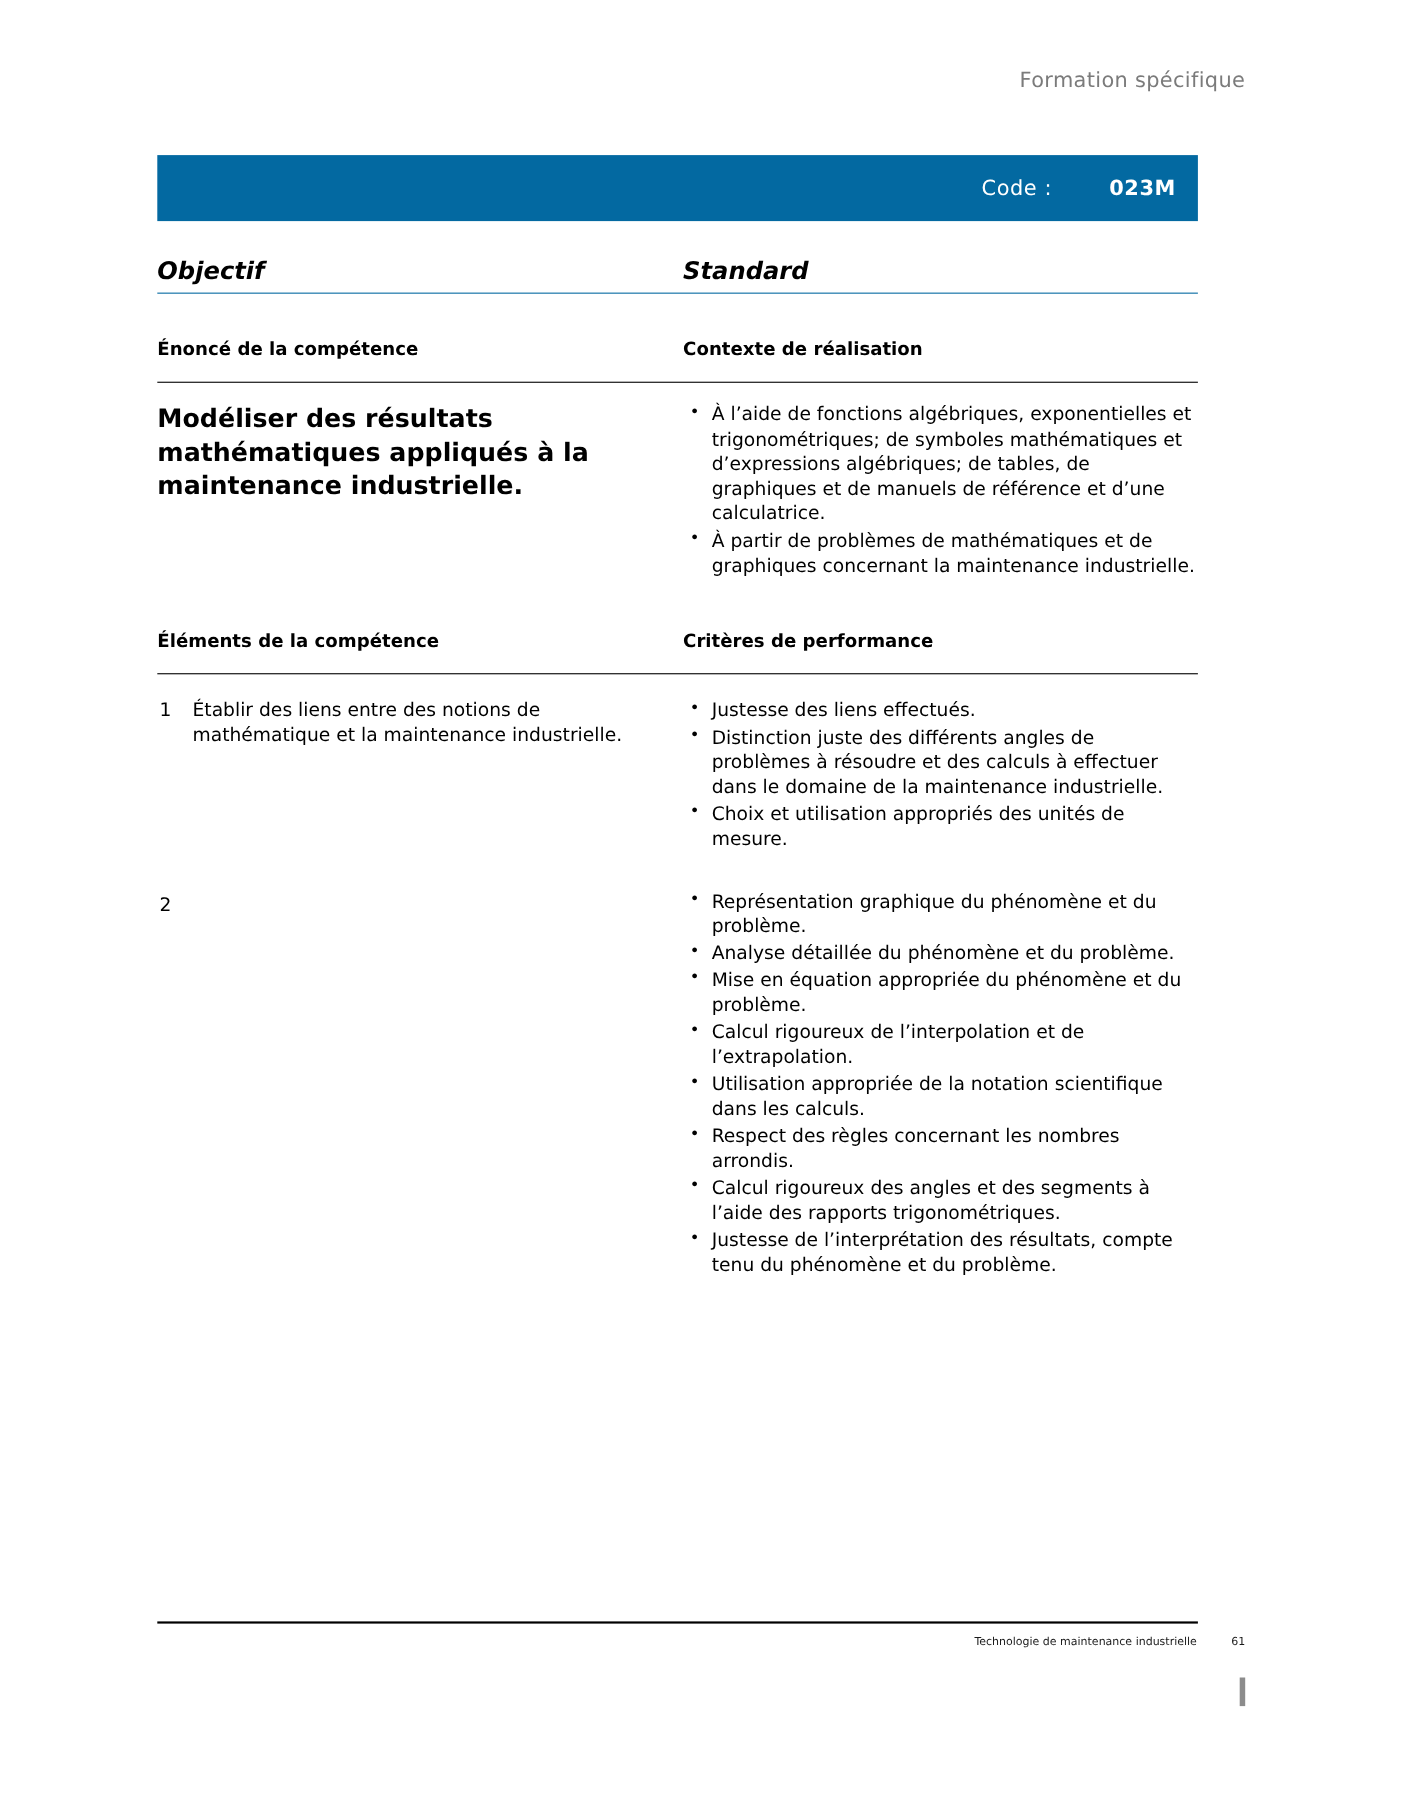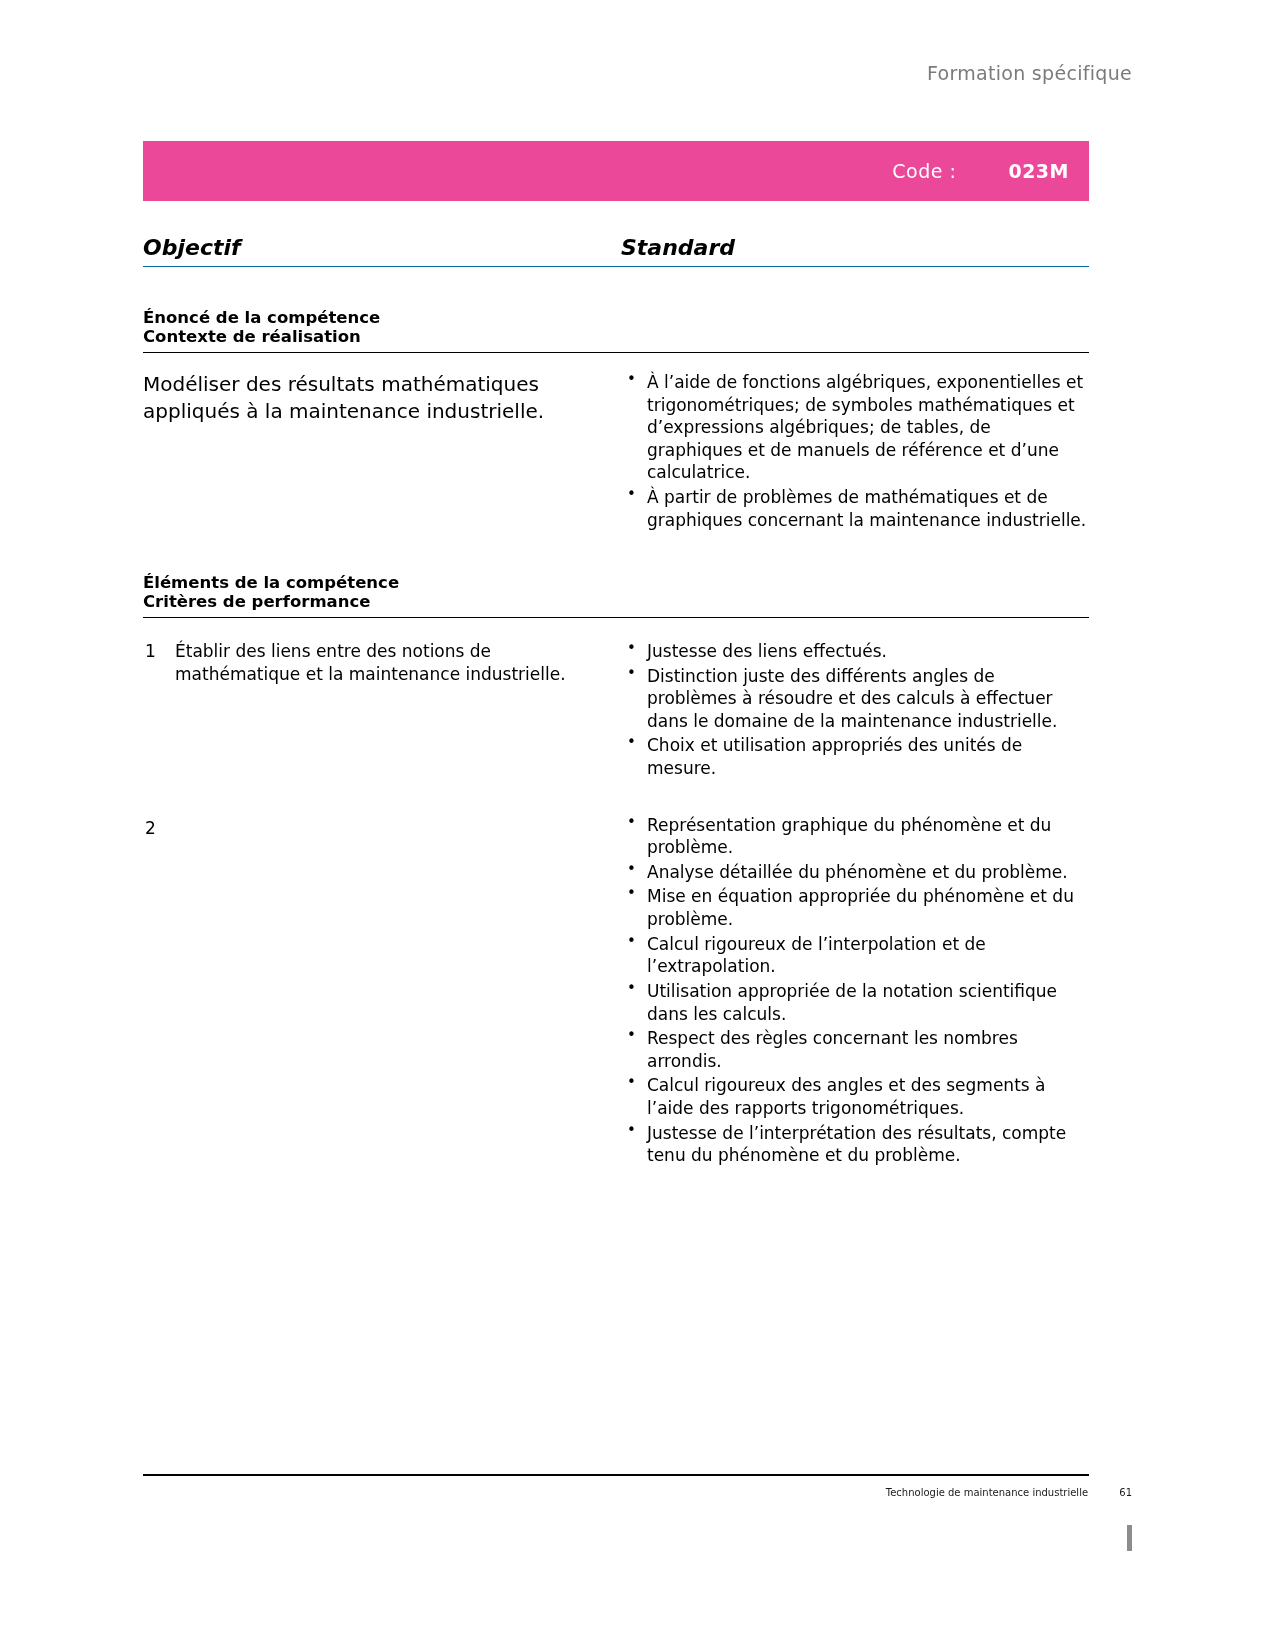--- a/index.html
+++ b/index.html
@@ -30,21 +30,21 @@
     letter-spacing: 0.3px;
   }
 
   
   .code-bar {
     position: absolute;
     left: 143px;
     top: 141px;
     width: 946px;
     height: 60px;
-    background: #ec4899;
+    background: #0369a1;
     color: #ffffff;
     display: flex;
     align-items: center;
     justify-content: flex-end;
     box-sizing: border-box;
     padding-right: 20px;
   }
   .code-label {
     font-size: 19px;
     letter-spacing: 0.5px;
@@ -76,37 +76,37 @@
 
   
   .section {
     position: absolute;
     left: 143px;
     width: 946px;
   }
   .sec-titles {
     display: flex;
     border-bottom: 1.5px solid #000;
-    padding-bottom: 6px;
-    flex-direction: column;
+    padding-bottom: 20px;
   }
   .sec-titles .t {
     font-size: 16.5px;
     font-weight: bold;
   }
   .sec-body {
     display: flex;
     margin-top: 18px;
   }
   .body-left { width: 478px; padding-right: 26px; box-sizing: border-box; }
   .body-right { width: 468px; box-sizing: border-box; }
 
   .para {
-    font-size: 20px;
+    font-size: 23px;
     line-height: 1.33;
+    font-weight: bold;
   }
 
   ul.bullets {
     list-style: none;
     margin: 0;
     padding: 0;
   }
   ul.bullets li {
     position: relative;
     padding-left: 26px;

